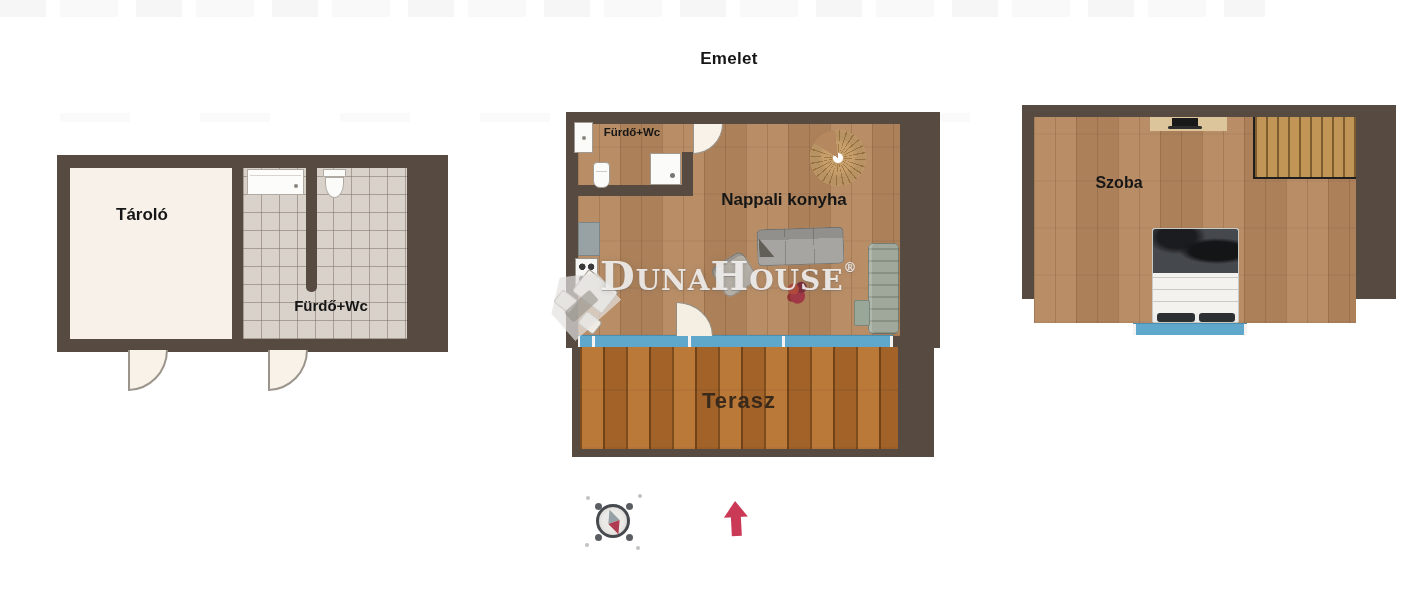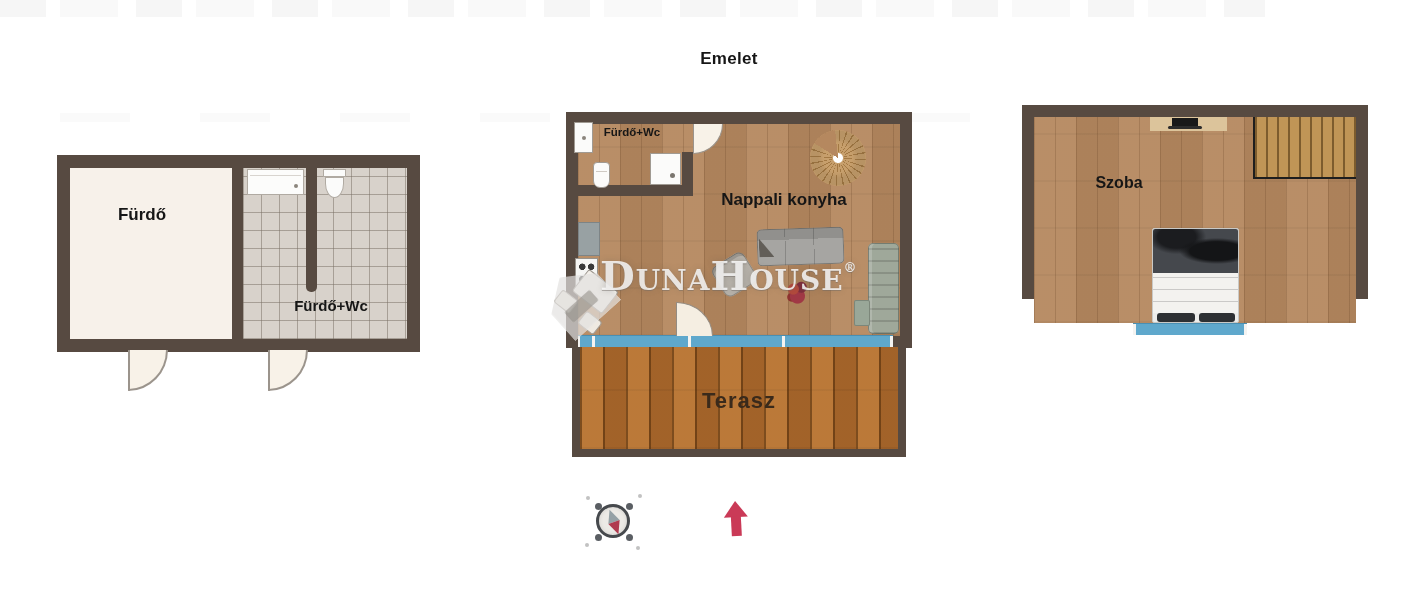--- a/index.html
+++ b/index.html
@@ -21,21 +21,21 @@
     background:repeating-linear-gradient(90deg,
       rgba(0,0,0,0.02) 0 70px, rgba(0,0,0,0) 70px 140px);
   }
 
   
   .plan-title{font-weight:bold;font-size:17px;letter-spacing:.3px;text-align:center;width:180px;}
   #title-ground{left:124px;top:64px;}
   #title-upper{left:639px;top:49px;}
 
   
-  .wallbox{background:#574a41;}
+  .wallbox{background:#574a41;padding-left:28px;}
   .cream{background:#f7f1ea;}
   .tiles{
     background-color:#d8d2cb;
     background-image:
       repeating-linear-gradient(90deg, rgba(118,108,97,0.5) 0 1px, rgba(0,0,0,0) 1px 18px),
       repeating-linear-gradient(0deg, rgba(118,108,97,0.5) 0 1px, rgba(0,0,0,0) 1px 18px);
   }
   .wood{
     background-color:#b5885f;
     background-image:
@@ -224,21 +224,21 @@
   <div class="abs wallbox" id="plan-ground">
     <div class="abs cream" id="room-storage"></div>
     <div class="abs tiles" id="room-bath-g"></div>
     <div class="abs" id="partition-g"></div>
     <div class="abs" id="sink-g">
         <span class="line"></span>
         <span class="dot"></span>
       </div>
     <div class="abs" id="toilet-g-tank"></div>
     <div class="abs" id="toilet-g-bowl"></div>
-    <div class="abs room-label" id="label-storage">Fürdő</div>
+    <div class="abs room-label" id="label-storage">Tároló</div>
     <div class="abs room-label" id="label-bath-g">Fürdő+Wc</div>
   </div>
   <div class="abs door" id="door-g1"></div>
   <div class="abs door" id="door-g2"></div>
 
   <div class="abs wallbox" id="plan-upper">
     <div class="abs wood" id="floor-upper"></div>
     <div class="abs" id="wall-bathU-right"></div>
     <div class="abs" id="wall-bathU-bottom"></div>
     <div class="abs door" id="door-bath"></div>

